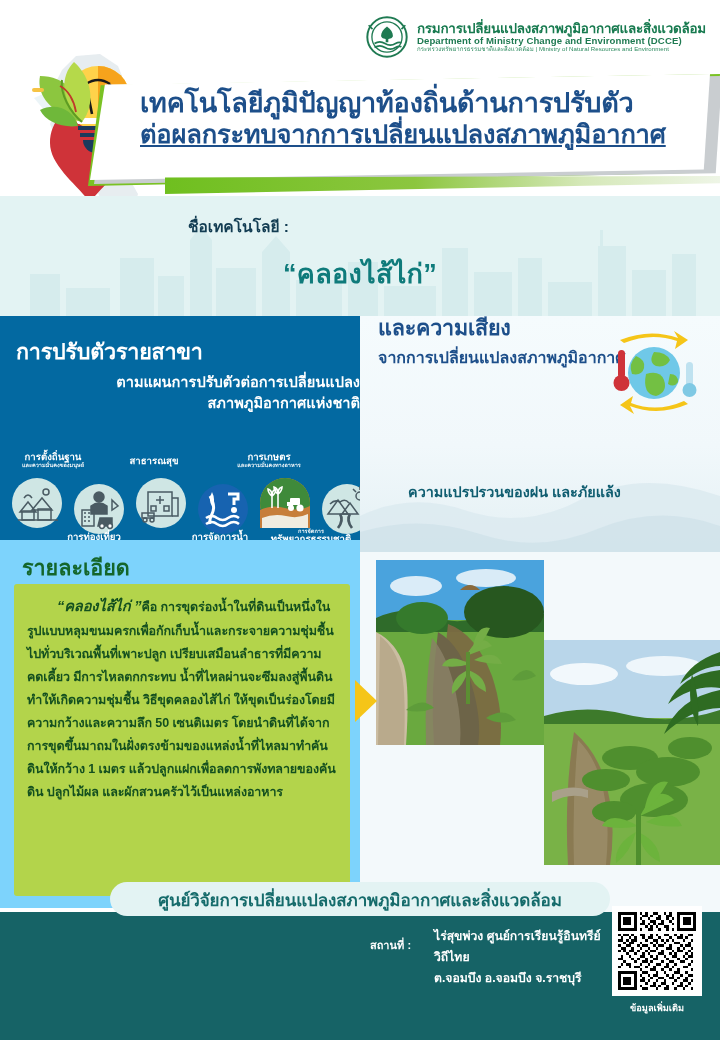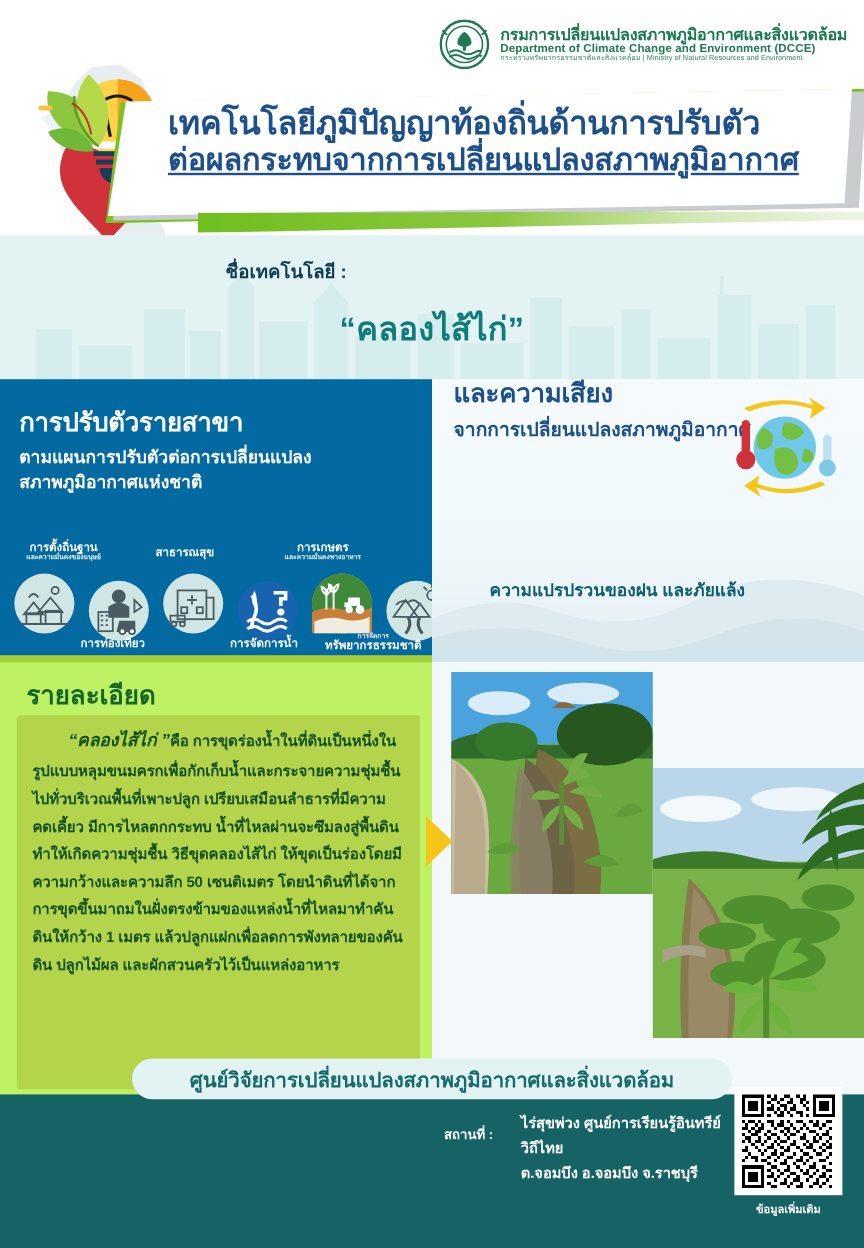--- a/index.html
+++ b/index.html
@@ -57,41 +57,41 @@
   
   .techband { position:absolute; left:0; top:196px; width:720px; height:120px; background:#e3f3f3; overflow:hidden; }
   .skyline { position:absolute; left:0; bottom:0; width:720px; height:92px; opacity:.62; }
   .tech-label { position:absolute; left:148px; top:18px; font-size:15.5px; font-weight:bold; color:#123c52;margin-left:40px; }
   .tech-name  { position:absolute; left:0; top:56px; width:720px; text-align:center;
                 font-size:27px; font-weight:bold; color:#0f7b7b; letter-spacing:.3px; }
 
   
   .panelL { position:absolute; left:0; top:316px; width:360px; height:236px; background:#0369a1; overflow:hidden; }
   .panelL h2 { color:#ffffff; font-size:21.5px; font-weight:bold; margin:18px 0 4px 16px; letter-spacing:-.2px; }
-  .panelL .sub { color:#ffffff; font-size:14.6px; font-weight:bold; margin-left:16px; line-height:1.42; }
+  .panelL .sub { color:#ffffff; font-size:14.6px; font-weight:bold; margin-left:16px; line-height:1.42;text-align:right; }
 
   .icons-row { position:absolute; left:0; top:454px; width:360px; height:100px; }
   .ic { position:absolute; width:50px; height:50px; border-radius:50%; background:#cfe6e4; }
   .ic.blue  { background:#1763b0; }
   .ic.orange{ background:#ef8b22; }
   .ic svg { display:block; width:100%; height:100%; }
   .iclab { position:absolute; color:#ffffff; font-weight:bold; text-align:center; line-height:1.08; }
   .iclab .big { font-size:9.6px; display:block; }
   .iclab .sml { font-size:5.6px; display:block; opacity:.92; }
 
   .panelR { position:absolute; left:360px; top:316px; width:360px; height:236px;
             background:linear-gradient(180deg,#f5fbfd 0%, #f1f8fb 55%, #e4f0f4 100%); overflow:hidden; }
   .panelR h2 { color:#1d4f8a; font-size:21.5px; font-weight:bold; margin:18px 0 0 18px; line-height:1.18; letter-spacing:-.2px; }
   .panelR .sub { color:#1d4f8a; font-size:16px; font-weight:bold; margin:4px 0 0 18px; }
   .panelR .risk { position:absolute; left:48px; top:164px; font-size:14.4px; font-weight:bold; color:#0f5d70; }
   .globe-ico { position:absolute; right:14px; top:14px; width:104px; height:86px; }
   .hills { position:absolute; left:0; bottom:0; width:360px; height:78px; }
 
   
-  .detail { position:absolute; left:0; top:552px; width:360px; height:368px; background:#bef264; }
+  .detail { position:absolute; left:0; top:540px; width:360px; height:368px; background:#7dd3fc; }
   .detail h2 { color:#14662b; font-size:21.5px; font-weight:bold; margin:10px 0 4px 22px; }
   .detail .card {
     position:absolute; left:14px; top:44px; width:336px; height:312px;
     background:#b3d44b; border-radius:3px; padding:9px 13px 0 13px;
   }
   .detail p {
     color:#14501f; font-size:12.5px; font-weight:bold; line-height:1.84; text-indent:30px;
     text-align:left; letter-spacing:-.1px;
   }
   .detail p .em { color:#14501f; font-style:italic; font-size:14.6px; }
@@ -172,21 +172,21 @@
         <circle cx="32" cy="32" r="23" fill="none" stroke="#1f7a52" stroke-width="2"></circle>
         <path d="M12 32 a20 20 0 0 1 40 0 a20 20 0 0 1 -40 0 Z" fill="#ffffff"></path>
         <path d="M32 16 c6 4 9 10 9 14 c0 3-4 5-9 5 c-5 0-9-2-9-5 c0-4 3-10 9-14 Z" fill="#1f7a52"></path>
         <rect x="30" y="30" width="4" height="10" fill="#1f7a52"></rect>
         <path d="M13 42 q8 -5 16 0 q8 5 16 0 q5 -3 9 -1" stroke="#1f7a52" stroke-width="2.6" fill="none"></path>
         <path d="M13 48 q8 -5 16 0 q8 5 16 0 q5 -3 9 -1" stroke="#1f7a52" stroke-width="2.6" fill="none"></path>
         <path d="M4 14 L10 20 M60 14 L54 20" stroke="#1f7a52" stroke-width="2.4"></path>
       </svg>
       <div class="txtwrap">
         <div class="hdr-th">กรมการเปลี่ยนแปลงสภาพภูมิอากาศและสิ่งแวดล้อม</div>
-        <div class="hdr-en">Department of Climate Change and Environment (DCCE)</div>
+        <div class="hdr-en">Department of Ministry Change and Environment (DCCE)</div>
         <div class="hdr-min">กระทรวงทรัพยากรธรรมชาติและสิ่งแวดล้อม | Ministry of Natural Resources and Environment</div>
       </div>
     </div>
 
     <div class="banner-wrap">
       <div class="banner-green"></div>
       <div class="banner-grey"></div>
       <div class="banner-white"></div>
       <div class="banner-text">
         <div class="l1">เทคโนโลยีภูมิปัญญาท้องถิ่นด้านการปรับตัว</div>

